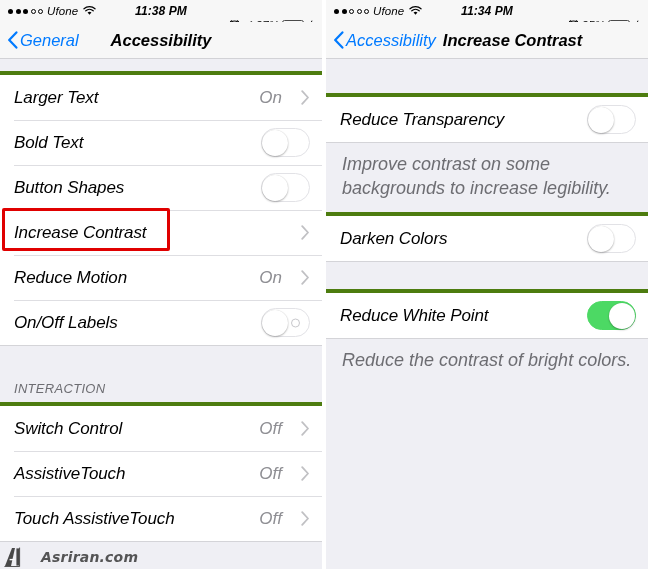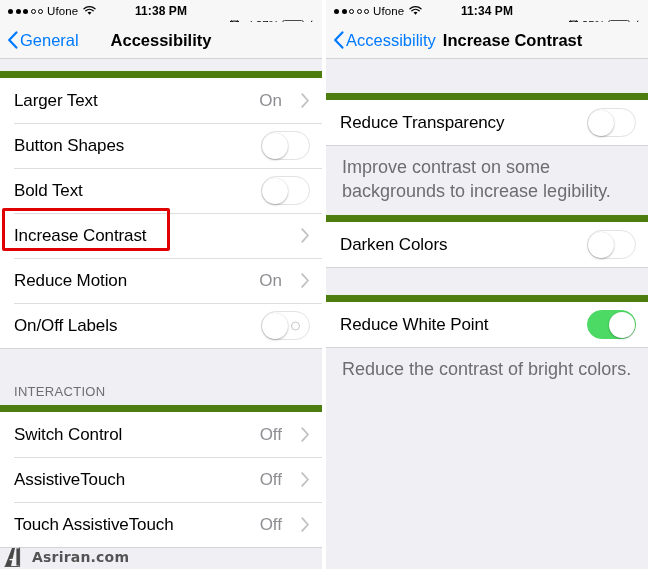--- a/index.html
+++ b/index.html
@@ -5,21 +5,21 @@
   html,body{margin:0;padding:0;}
   body{
     width:648px;height:569px;
     background:#ffffff;
     font-family:"Liberation Sans","DejaVu Sans",sans-serif;
     -webkit-font-smoothing:antialiased;
     overflow:hidden;
   }
   .stage{position:relative;width:648px;height:569px;display:flex;}
 
-  .panel{position:relative;width:322px;height:569px;background:#86efac;overflow:hidden;}
+  .panel{position:relative;width:322px;height:569px;background:#86efac;overflow:hidden;font-style:italic;}
   .panel.left{width:322px;}
   .gutter{width:4px;height:569px;background:#ffffff;}
   .panel.right{width:322px;}
 
   
   .statusbar{
     position:relative;height:22px;background:#F7F7F7;
     display:flex;align-items:center;
     font-size:11.5px;color:#000;letter-spacing:.1px;
   }
@@ -48,21 +48,21 @@
   .nav-back{display:flex;align-items:center;gap:2px;margin-left:7px;cursor:default;justify-content:center;}
   .chev-left{width:11px;height:18px;display:block;}
   .nav-back-label{color:#007AFF;font-size:16.5px;}
   .nav-title{font-size:16.5px;font-weight:700;color:#000;}
   .navbar.centered .nav-title{position:absolute;left:0;right:0;text-align:center;}
   .navbar.inline .nav-title{margin-left:7px;}
 
   
   .scroll{position:relative;height:511px;background:#EFEFF4;overflow:hidden;}
   .gap{background:#EFEFF4;}
-  .group{background:#ffffff;border-top:7px solid #4d7c0f;border-bottom:1px solid #d4d4d8;}
+  .group{background:#ffffff;border-top:4px solid #4d7c0f;border-bottom:1px solid #d4d4d8;}
   .row{
     position:relative;display:flex;align-items:center;
     height:45px;padding:0 12px 0 14px;background:#ffffff;
   }
   .row + .row::before{
     content:"";position:absolute;left:14px;right:0;top:0;height:1px;background:#dedee2;
   }
   .row .label{font-size:17px;color:#000;flex:1;letter-spacing:-.1px;}
   .row .value{font-size:17px;color:#8E8E93;margin-right:19px;}
   .chev-right{width:9px;height:15px;display:block;opacity:.55;}
@@ -96,21 +96,21 @@
   }
 
   
   .hl-box{
     position:absolute;border:3px solid #E00000;border-radius:2px;
     pointer-events:none;box-sizing:border-box;
   }
 
   
   .watermark{
-    position:absolute;left:4px;bottom:2px;display:flex;align-items:center;gap:6px;
+    position:absolute;left:4px;bottom:2px;display:flex;align-items:center;gap:15px;
     opacity:.85;
   }
   .wm-mark{
     width:22px;height:20px;display:block;
   }
   .wm-text{
     font-family:"DejaVu Sans",sans-serif;
     font-size:14px;font-weight:700;color:#3a3a3a;
     letter-spacing:.2px;
   }
@@ -183,27 +183,27 @@
       <div class="gap" style="height:12px"></div>
       <div class="group" id="left-group-1">
           <div class="row">
             <span class="label">Larger Text</span>
             <span class="value">On</span>
             <span class="chev-right"><svg viewBox="0 0 9 15" width="9" height="15">
                 <path d="M1.2 1.2 7 7.5l-5.8 6.3" stroke="#8E8E93" stroke-width="1.8" fill="none" stroke-linecap="round" stroke-linejoin="round"></path>
               </svg></span>
           </div>
           <div class="row">
+            <span class="label">Bold Text</span>
+            <span class="toggle off">
+              <span class="knob"></span>
+            </span>
+          </div>
+          <div class="row">
             <span class="label">Button Shapes</span>
-            <span class="toggle off">
-              <span class="knob"></span>
-            </span>
-          </div>
-          <div class="row">
-            <span class="label">Bold Text</span>
             <span class="toggle off">
               <span class="knob"></span>
             </span>
           </div>
           <div class="row" id="row-highlight-target">
             <span class="label">Increase Contrast</span>
             <span class="chev-right"><svg viewBox="0 0 9 15" width="9" height="15">
                 <path d="M1.2 1.2 7 7.5l-5.8 6.3" stroke="#8E8E93" stroke-width="1.8" fill="none" stroke-linecap="round" stroke-linejoin="round"></path>
               </svg></span>
           </div>

